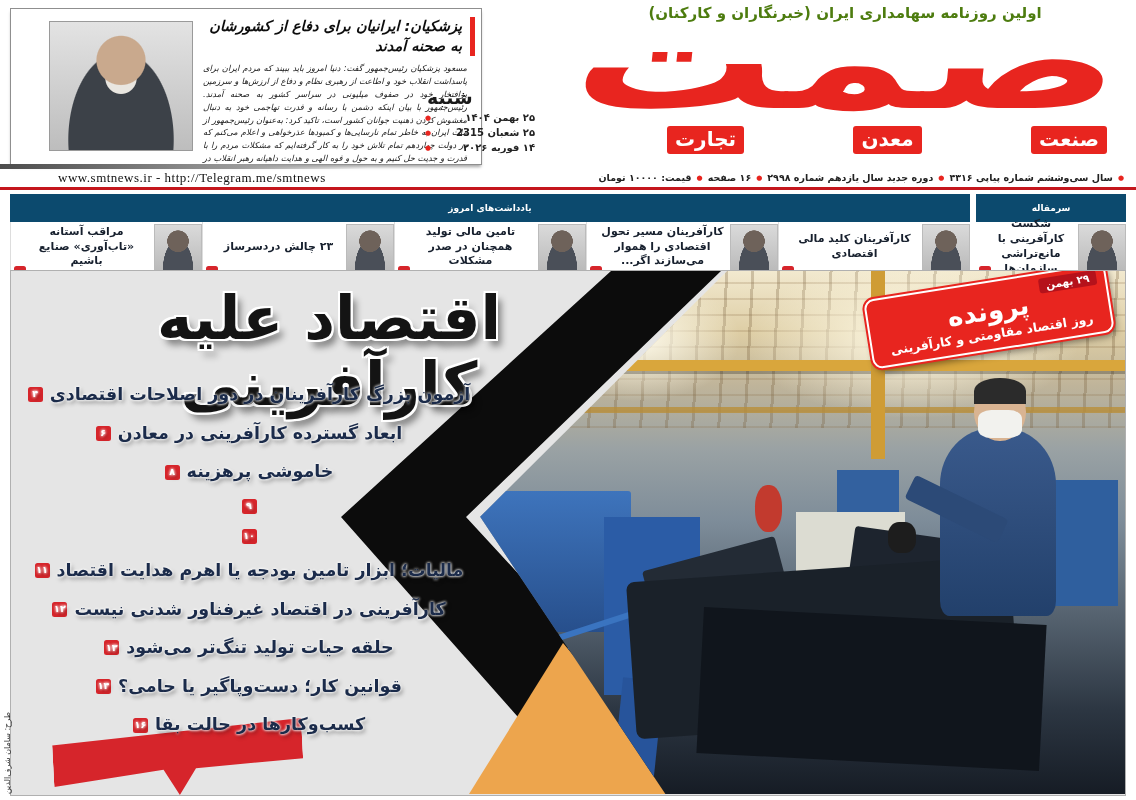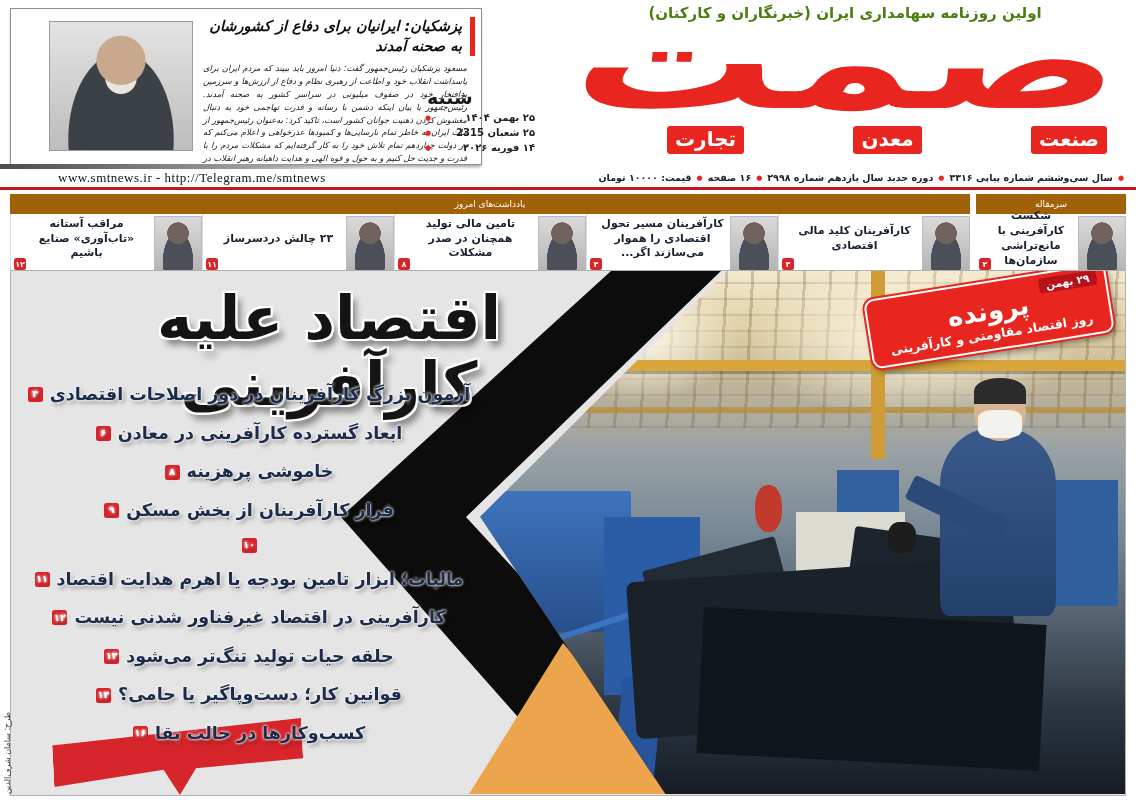--- a/index.html
+++ b/index.html
@@ -49,21 +49,21 @@
               display:flex;gap:5px;align-items:center;}
   .issue-line .reddot{color:#e8251f;font-size:7px;}
   .url-line{position:absolute;top:170px;left:58px;direction:ltr;
             font-family:"Liberation Serif",serif;font-size:13px;color:#111;letter-spacing:.5px;}
   .red-rule{position:absolute;top:187px;left:0;right:0;height:3px;background:#c4161c;}
 
   
   .strip{position:absolute;top:194px;left:10px;right:10px;height:73px;display:flex;gap:6px;}
   .strip-notes{flex:1;}
   .strip-editorial{width:150px;}
-  .strip-bar{height:20px;background:#a16207;color:#fff;font-size:9px;font-weight:normal;
+  .strip-bar{height:28px;background:#0c4a6e;color:#fff;font-size:9px;font-weight:bold;
              display:flex;align-items:center;justify-content:center;}
   .strip-row{display:flex;height:58px;background:#fff;border-bottom:1px solid #c9c9c9;}
   .note-item{flex:1;position:relative;display:flex;align-items:center;border-left:1px solid #ddd;}
   .strip-editorial .note-item{border-left:none;}
   .face{width:46px;height:54px;flex:none;margin:2px 0 0 0;border:1px solid #bbb;
     background:
       radial-gradient(circle at 50% 30%, #6e625a 0 24%, transparent 25%),
       radial-gradient(ellipse at 50% 82%, #4a4f58 0 46%, transparent 47%),
       linear-gradient(180deg,#dadada,#b4b4b4);}
   .note-title{flex:1;font-size:11px;font-weight:bold;color:#17202e;text-align:center;
@@ -293,21 +293,20 @@
         </div>
       <div class="story">
           <span>ابعاد گسترده کارآفرینی در معادن</span>
           <span class="pgbox">۶</span>
         </div>
       <div class="story">
           <span>خاموشی پرهزینه</span>
           <span class="pgbox">۸</span>
         </div>
       <div class="story">
-          <span>فرار کارآفرینان از بخش مسکن</span>
           <span class="pgbox">۹</span>
         </div>
       <div class="story">
           <span class="pgbox">۱۰</span>
         </div>
       <div class="story">
           <span>مالیات؛ ابزار تامین بودجه یا اهرم هدایت اقتصاد</span>
           <span class="pgbox">۱۱</span>
         </div>
       <div class="story">

